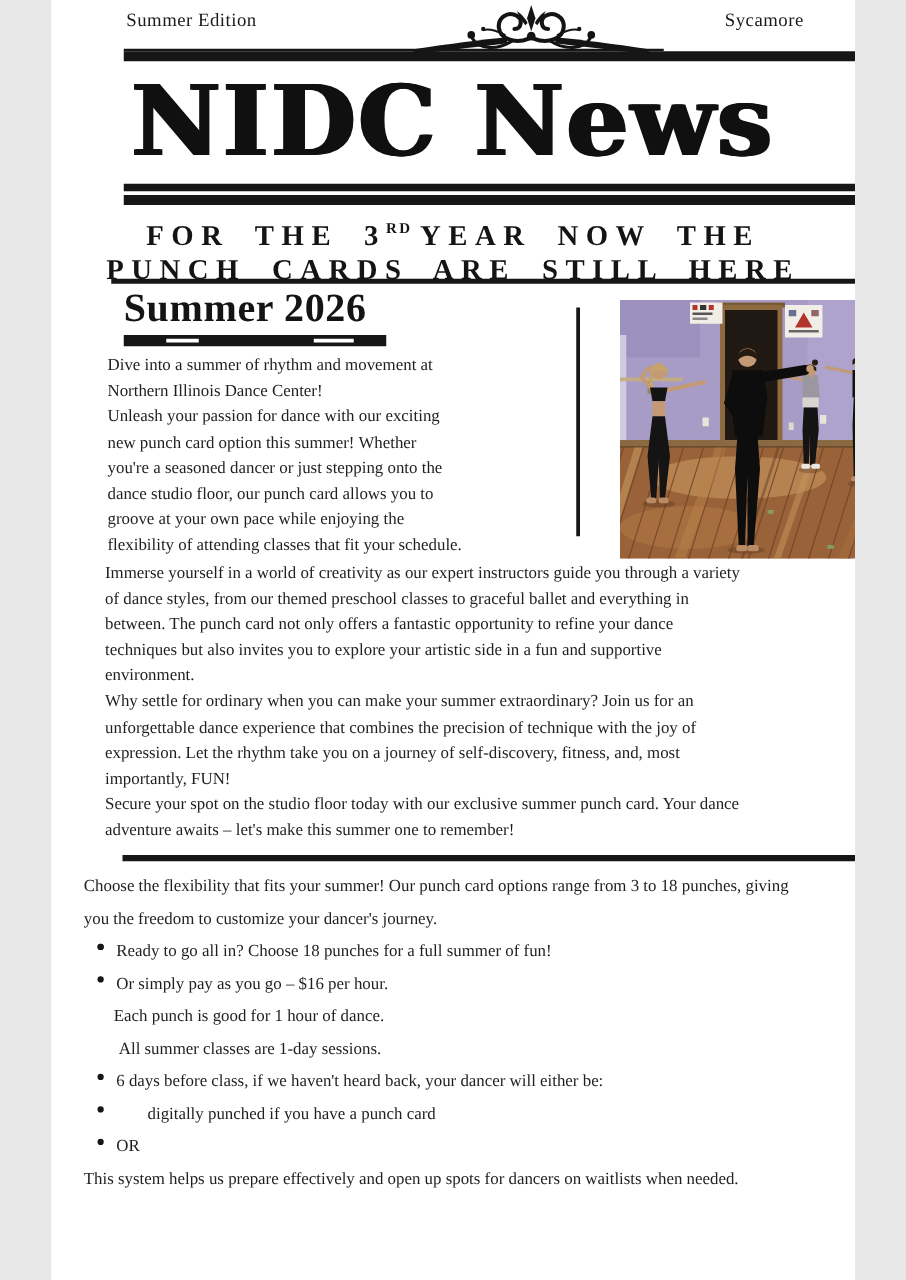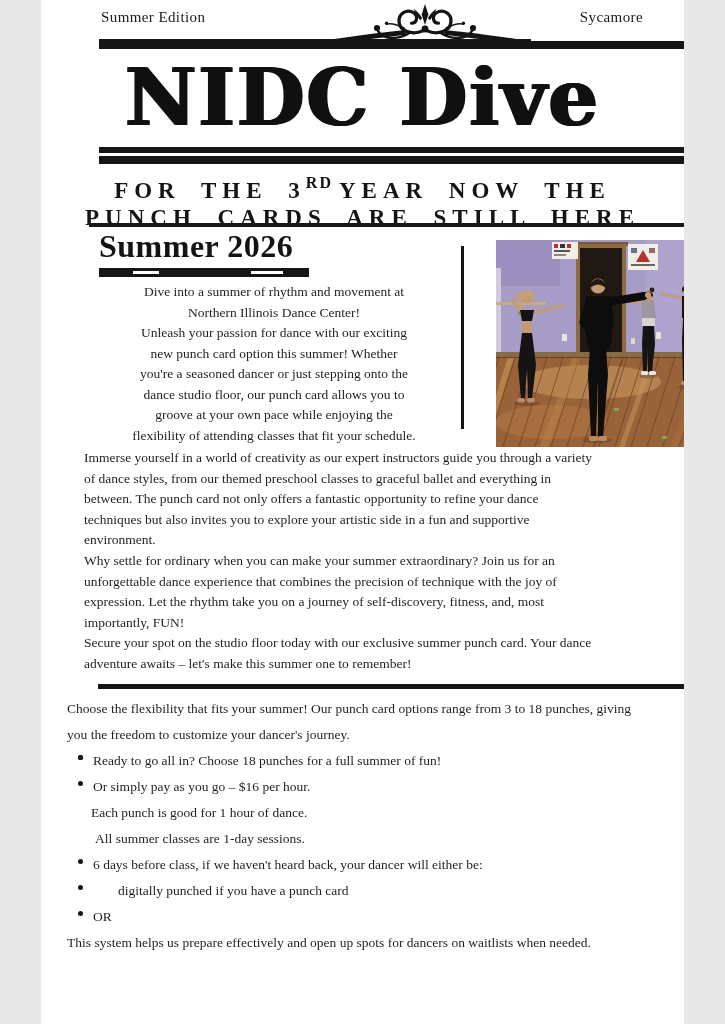--- a/index.html
+++ b/index.html
@@ -22,32 +22,32 @@
     font-family:"DejaVu Serif", serif;font-weight:bold;
     font-size:78px;line-height:95px;letter-spacing:2px;color:#101010;
     text-shadow:1.4px 0 #101010,-1.4px 0 #101010;
   }
 
   .headline{
     top:169px;left:0;right:0;text-align:center;
     font-weight:bold;font-size:23px;line-height:27px;
     letter-spacing:6px;word-spacing:9px;color:#141414;
   }
-  .headline sup{font-size:16px;letter-spacing:2px;vertical-align:10px;}
+  .headline sup{font-size:12px;letter-spacing:2px;vertical-align:10px;}
   .headline .hl-b{margin-left:6px;margin-top:12px;}
 
   .section-title{
     top:228px;left:58px;font-size:32px;font-weight:bold;
     letter-spacing:.5px;color:#141414;line-height:36px;text-align:center;
   }
 
   .coltext,.bodytext,.details{
     font-size:13.5px;color:#1f1f1f;
   }
-  .coltext{top:282px;left:45px;width:376px;line-height:20.5px;white-space:pre-line;text-align:center;}
+  .coltext{top:282px;left:45px;width:376px;line-height:20.5px;white-space:pre-line;}
   .bodytext{top:448px;left:43px;width:666px;line-height:20.6px;white-space:pre-line;}
 
   .vdivider{top:246px;left:420px;width:3px;height:183px;background:#161616;}
 
   .photo{top:240px;left:455px;width:218px;height:207px;}
   .photo svg{display:block;}
 
   .details{top:696px;left:26px;width:696px;line-height:26px;}
   .details .pre{white-space:pre-line;}
   .brow{position:relative;padding-left:26px;}
@@ -87,21 +87,21 @@
       <circle cx="150" cy="28" r="3.2" fill="#141414"></circle>
       <circle cx="100" cy="29" r="3.6" fill="#141414"></circle>
       <circle cx="60" cy="23" r="1.8" fill="#141414"></circle>
       <circle cx="140" cy="23" r="1.8" fill="#141414"></circle>
     </svg>
   </div>
 
   <div class="bar" style="top:39px;left:58px;width:432px;height:2px;"></div>
   <div class="bar" style="top:41px;left:58px;width:626px;height:8px;"></div>
 
-  <div class="abs masthead">NIDC Dive</div>
+  <div class="abs masthead">NIDC News</div>
 
   <div class="bar" style="top:147px;left:58px;width:626px;height:6px;"></div>
   <div class="bar" style="top:156px;left:58px;width:632px;height:8px;"></div>
 
   <div class="abs headline">
     <div><span>FOR THE 3</span><sup>RD</sup><span class="hl-b">YEAR NOW THE</span></div>
     <div>PUNCH CARDS ARE STILL HERE</div>
   </div>
   <div class="bar" style="top:223px;left:48px;width:630px;height:4px;"></div>
 

